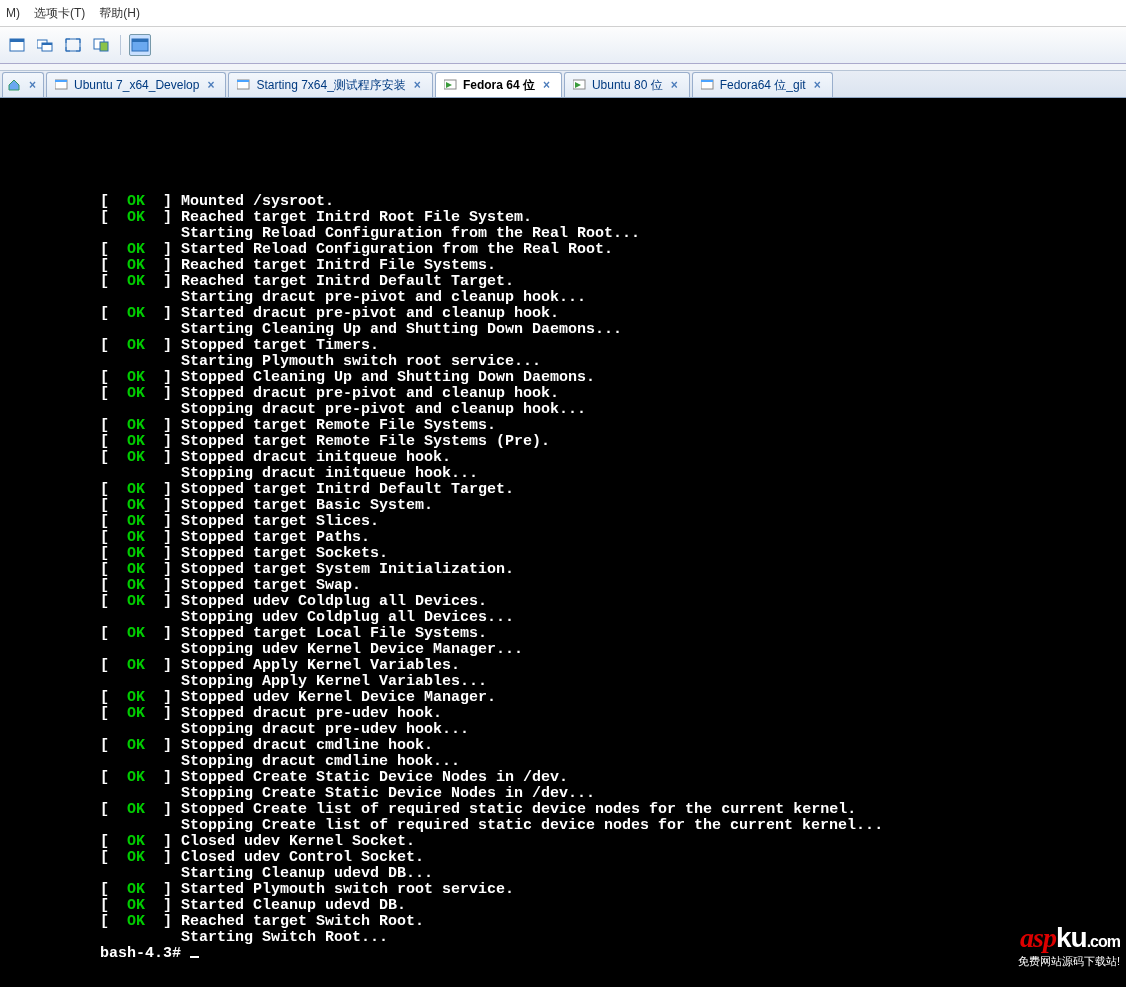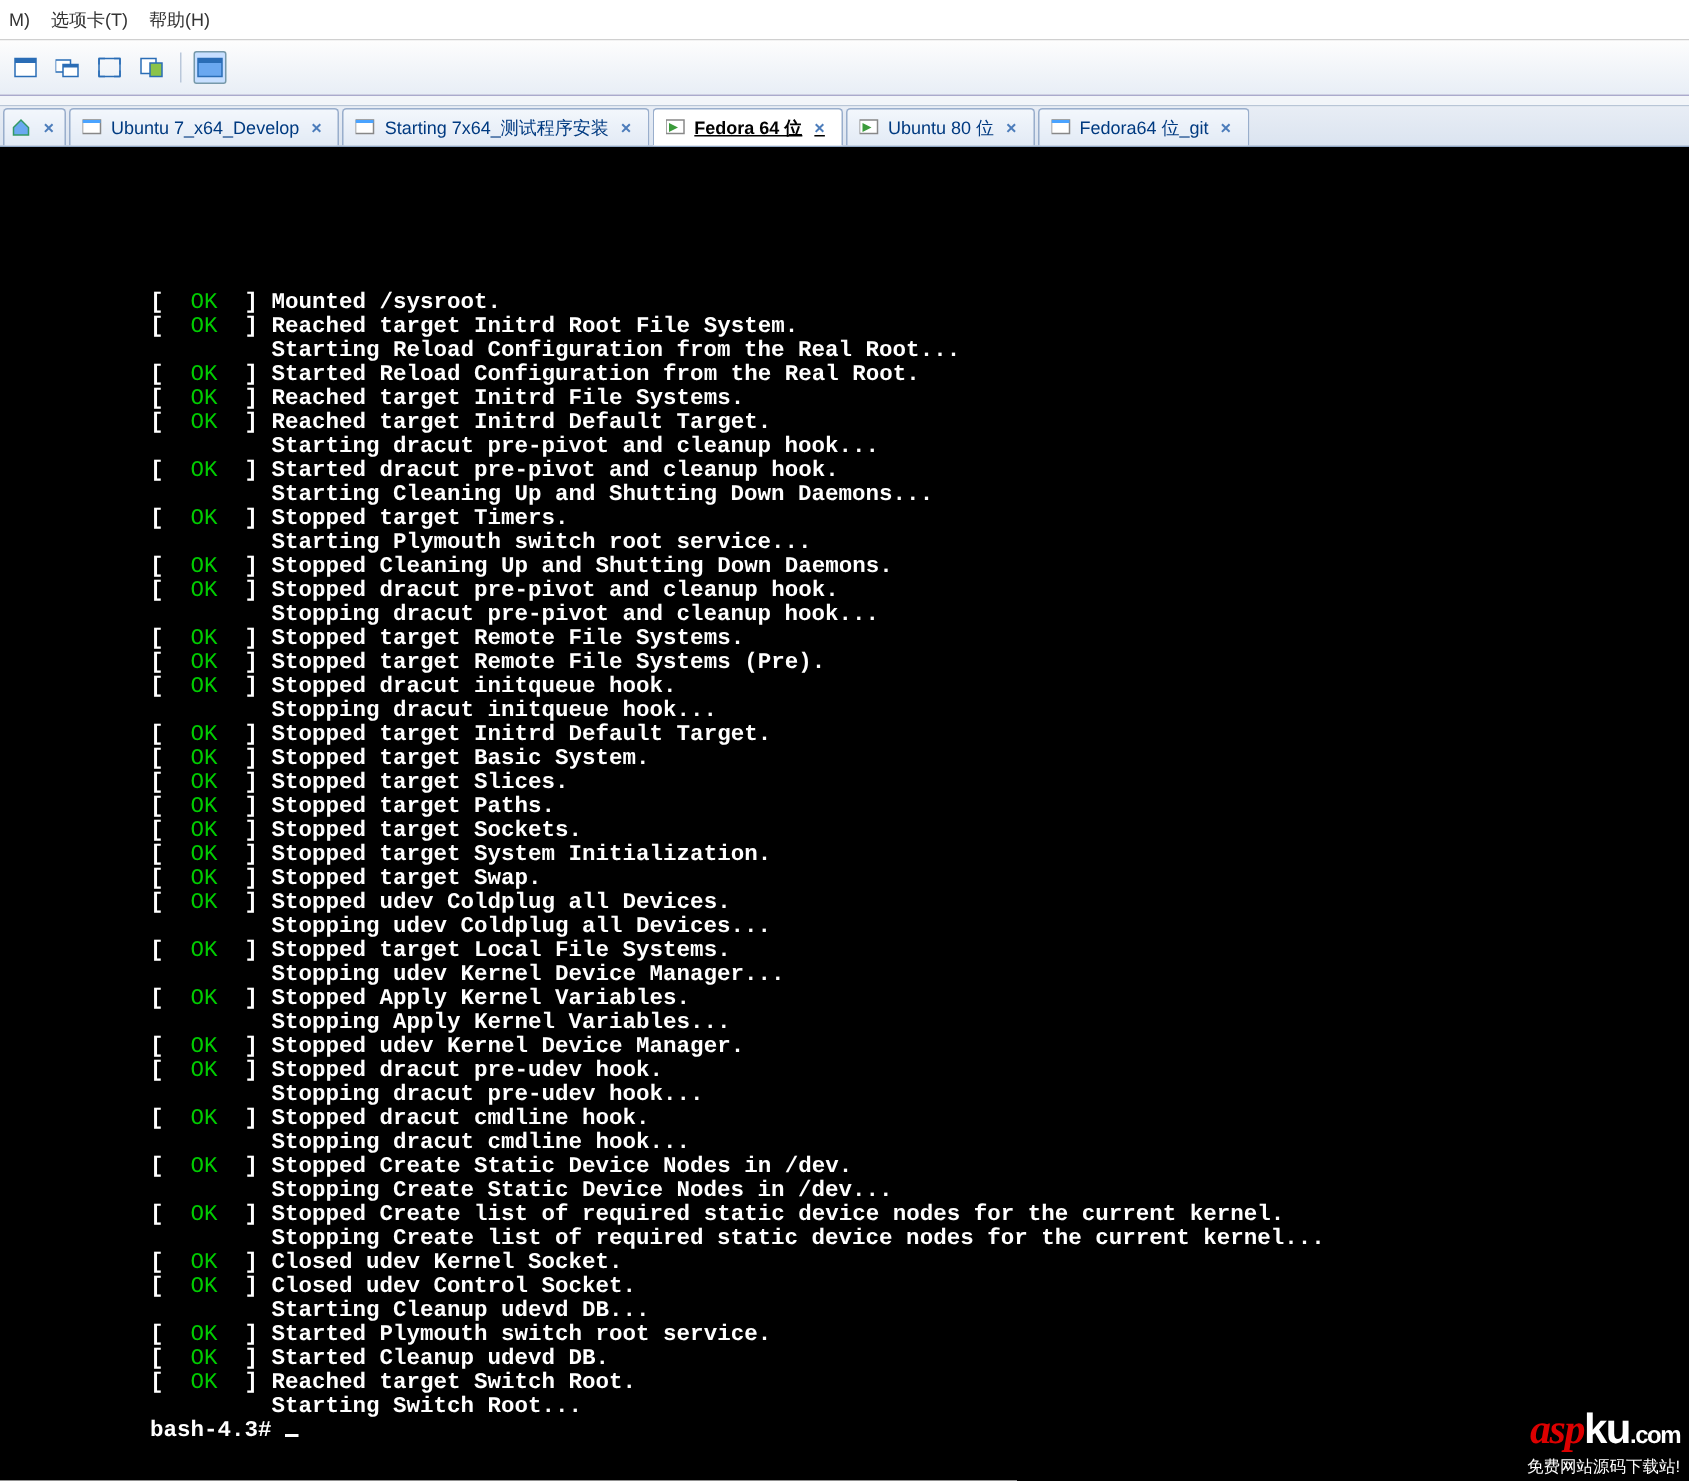--- a/index.html
+++ b/index.html
@@ -4,30 +4,30 @@
 <style>
   html,body{margin:0;padding:0;width:1126px;height:987px;font-family:Tahoma,"Microsoft YaHei",Arial,sans-serif;font-size:12px;background:#fff;overflow:hidden;}
   .menubar{height:22px;display:flex;align-items:center;gap:14px;padding:2px 6px;background:#fff;color:#333;border-bottom:1px solid #d0d0d0;}
   .toolbar{height:30px;display:flex;align-items:center;gap:6px;padding:3px 6px;background:linear-gradient(#fdfdfd,#e8eef6);border-bottom:1px solid #aac;}
   .toolbar .tbtn{width:20px;height:20px;display:flex;align-items:center;justify-content:center;border:1px solid transparent;border-radius:2px;color:#2a6db6;}
   .toolbar .tbtn.active{background:#c7dfff;border-color:#79a;}
   .toolbar .sep{width:1px;height:20px;background:#b9c7da;margin:0 2px;}
   .sep-row{height:6px;background:#f2f5f9;border-bottom:1px solid #b8c5d6;}
   .tabstrip{height:24px;display:flex;align-items:flex-end;gap:2px;padding:2px 2px 0 2px;background:linear-gradient(#e8edf5,#dbe4f0);border-bottom:1px solid #8fa6c4;}
   .tab{display:flex;align-items:center;gap:5px;height:20px;padding:2px 8px;border:1px solid #99aecc;border-bottom:none;border-radius:3px 3px 0 0;background:linear-gradient(#f3f7fc,#e2eaf5);color:#003a80;cursor:default;white-space:nowrap;}
-  .tab.active{background:#fff;font-weight:bold;color:#000;text-decoration:underline;}
+  .tab.active{background:#fff;font-weight:bold;color:#000;}
   .tab .vm-icon,.tab .close{flex:0 0 auto;}
   .tab .close{color:#4d7dbb;font-weight:bold;padding:0 3px;line-height:1;}
   .tab.home{padding:2px 4px;}
   .vm-icon svg{display:block;}
   .terminal{flex:1;background:#000;color:#fff;font-family:"Consolas","Lucida Console","Courier New",monospace;font-size:15px;line-height:16px;padding:0;overflow:hidden;height:calc(987px - 22px - 30px - 6px - 24px);}
   .terminal-inner{padding:96px 0 0 100px;white-space:pre;font-weight:bold;letter-spacing:0px;}
-  .ok{color:#00cc00;font-weight:normal;}
+  .ok{color:#00cc00;font-weight:bold;}
   .cursor{display:inline-block;width:9px;height:2px;background:#fff;vertical-align:-1px;}
-  .watermark{position:fixed;right:6px;bottom:2px;text-align:right;line-height:1;pointer-events:none;}
+  .watermark{position:fixed;right:6px;bottom:18px;text-align:right;line-height:1;pointer-events:none;}
   .watermark .bigA{font:italic bold 28px Georgia,serif;color:#d00;}
   .watermark .bigR{font:bold 28px Arial,sans-serif;color:#fff;text-shadow:0 0 2px #000,0 0 2px #000;}
   .watermark .top{letter-spacing:-1px;}
   .watermark .com{font:bold 16px Arial;color:#fff;text-shadow:0 0 2px #000;}
   .watermark .sub{font:11px "Microsoft YaHei",Arial;color:#fff;text-shadow:0 0 2px #000;text-align:center;}
   .col{display:flex;flex-direction:column;height:100%;}
 </style>
 </head>
 <body>
 <div class="col">

